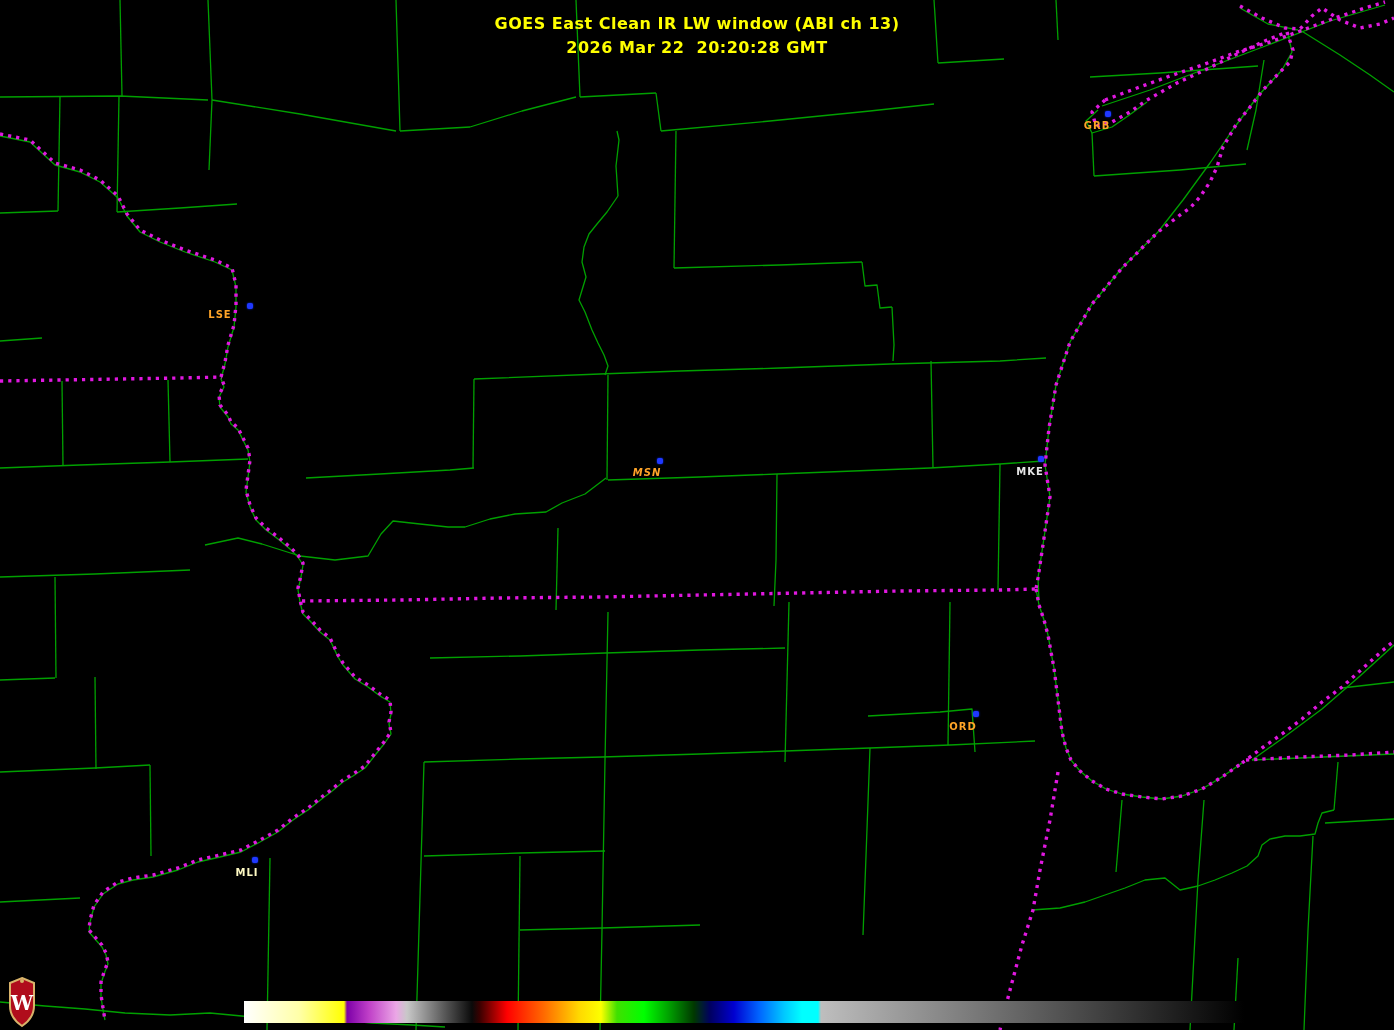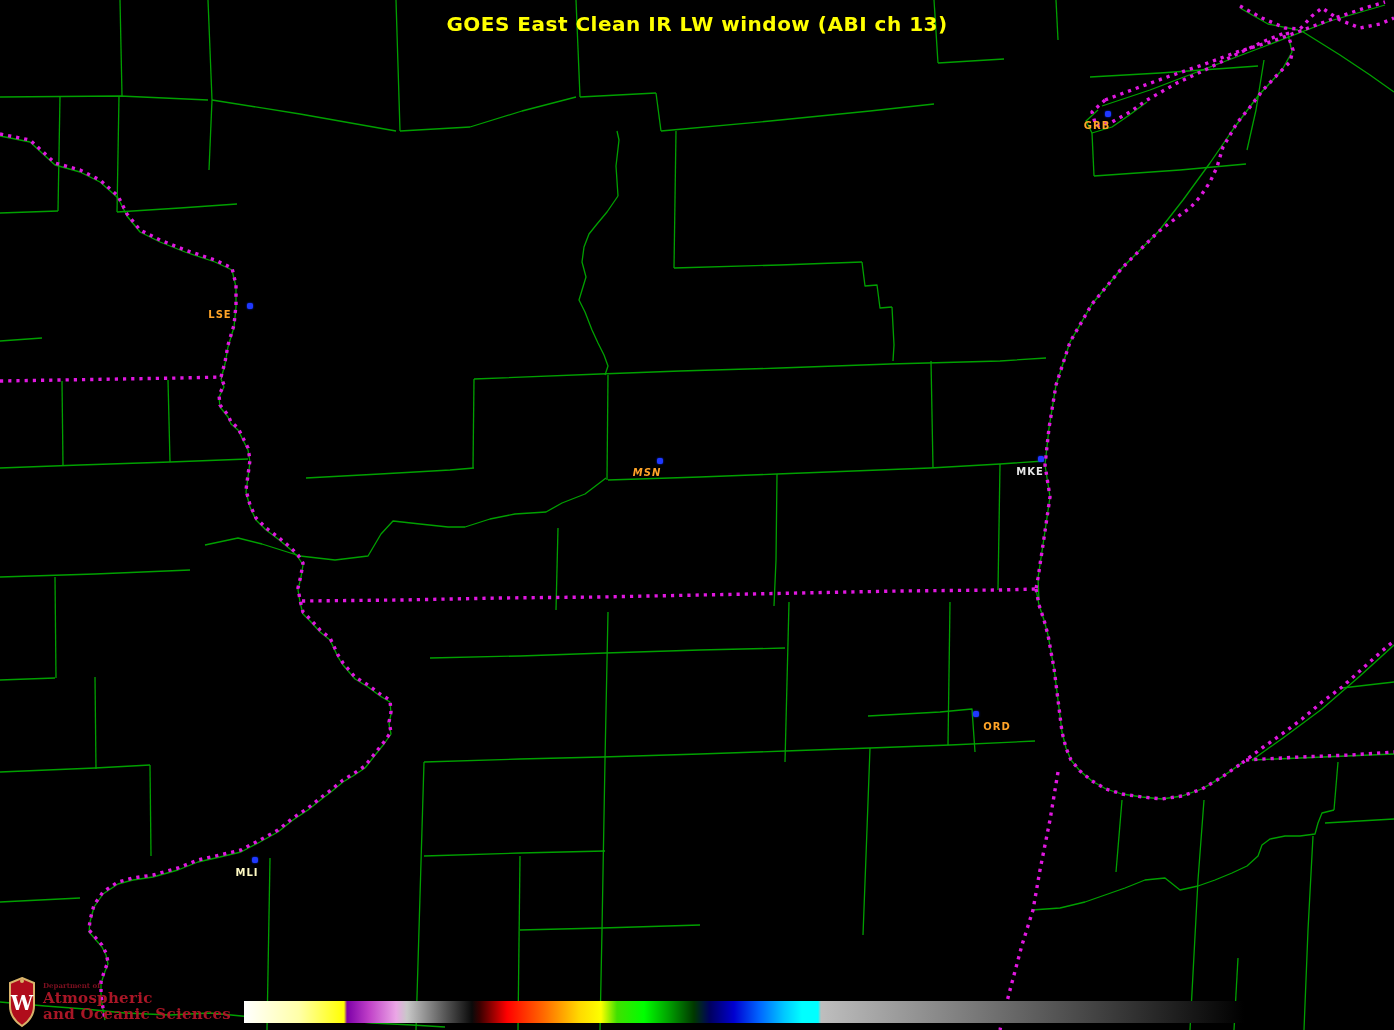--- a/index.html
+++ b/index.html
@@ -1,21 +1,21 @@
 <!DOCTYPE html>
 <html><head>
 <meta charset="utf-8">
 <style>
   html,body{margin:0;padding:0;background:#000;}
   #screen{position:relative;width:1394px;height:1030px;background:#000;overflow:hidden;
           font-family:"DejaVu Sans","Liberation Sans",sans-serif;}
   #mapsvg{position:absolute;left:0;top:0;}
   
   #title-block{position:absolute;left:0;top:12px;width:100%;text-align:center;z-index:5;}
-  .title-line{color:#ffff00;font-weight:bold;font-size:20px;line-height:24px;white-space:pre;
+  .title-line{color:#ffff00;font-weight:bold;font-size:16px;line-height:24px;white-space:pre;
               letter-spacing:0.5px;}
   
   .station{position:absolute;z-index:4;}
   .station-label{position:absolute;transform:translate(-50%,-50%);color:#ffa428;
                  font-size:10px;font-weight:bold;letter-spacing:1px;white-space:nowrap;}
   .station-dot{position:absolute;width:6px;height:6px;border-radius:2px;background:#2038ff;
                transform:translate(-50%,-50%);box-shadow:0 0 2px #0030ff;}
   
   #colorbar{position:absolute;left:244px;top:1001px;width:1000px;height:22px;z-index:6;}
   
@@ -128,20 +128,21 @@
       <polyline points="1036,589 1039,605 1044,620 1048,635 1051,652 1054,668 1056,684 1058,700 1060,716 1062,732 1066,748 1071,760 1080,771 1092,781 1106,789 1122,794 1142,797 1162,799 1182,796 1202,789 1222,777 1242,763"></polyline>
       <polyline points="1242,763 1262,748 1282,734 1302,719 1322,702 1342,687 1362,669 1382,651 1394,641"></polyline>
       <polyline points="1246,760 1300,757 1350,755 1394,752"></polyline>
       <polyline points="1058,772 1050,820 1040,870 1033,910 1022,945 1010,990 1003,1017 1000,1030"></polyline>
       <polyline points="1240,6 1262,18 1285,28 1300,29 1312,16 1322,8 1340,20 1360,28 1380,24 1394,18"></polyline>
     </g>
   </svg>
 
   <div id="title-block">
     <div class="title-line" style="color: rgb(255, 255, 0);">GOES East Clean IR LW window (ABI ch 13)</div>
+    <div class="title-line" style="color: rgb(255, 255, 0);">2026 Mar 22  20:20:28 GMT</div>
   </div>
 
   <div id="stations">
       <div class="station">
         <div class="station-dot" style="left: 250px; top: 306px; background: rgb(32, 56, 255);"></div>
         <div class="station-label" style="left: 220px; top: 314px; color: rgb(255, 164, 40);">LSE</div>
       </div>
       <div class="station">
         <div class="station-dot" style="left: 1108px; top: 114px; background: rgb(32, 56, 255);"></div>
         <div class="station-label" style="left: 1097px; top: 125px; color: rgb(255, 164, 40);">GRB</div>
@@ -149,36 +150,31 @@
       <div class="station">
         <div class="station-dot" style="left: 660px; top: 461px; background: rgb(32, 56, 255);"></div>
         <div class="station-label" style="left: 647px; top: 472px; color: rgb(255, 164, 40); font-style: italic;">MSN</div>
       </div>
       <div class="station">
         <div class="station-dot" style="left: 1041px; top: 459px; background: rgb(32, 56, 255);"></div>
         <div class="station-label" style="left: 1030px; top: 471px; color: #e5e5e5;">MKE</div>
       </div>
       <div class="station">
         <div class="station-dot" style="left: 976px; top: 714px; background: rgb(32, 56, 255);"></div>
-        <div class="station-label" style="left: 997px; top: 726px; color: rgb(255, 164, 40);">ORD</div>
+        <div class="station-label" style="left: 963px; top: 726px; color: rgb(255, 164, 40);">ORD</div>
       </div>
       <div class="station">
         <div class="station-dot" style="left: 255px; top: 860px; background: rgb(32, 56, 255);"></div>
         <div class="station-label" style="left: 247px; top: 872px; color: #fef9c3;">MLI</div>
       </div>
     </div>
 
   <div id="colorbar" style="left: 244px; top: 1001px; width: 1000px; height: 22px; background: linear-gradient(to right, rgb(255, 255, 255) 0%, rgb(255, 255, 168) 5.5%, rgb(255, 255, 0) 10%, rgb(125, 0, 168) 10.3%, rgb(192, 64, 200) 12.5%, rgb(235, 166, 230) 15.2%, rgb(200, 200, 200) 16.3%, rgb(90, 90, 90) 20%, rgb(10, 10, 10) 22.8%, rgb(60, 0, 0) 23.6%, rgb(255, 0, 0) 26.3%, rgb(255, 106, 0) 30%, rgb(255, 216, 0) 33.5%, rgb(252, 255, 0) 35.7%, rgb(64, 224, 0) 37.3%, rgb(0, 255, 0) 40%, rgb(0, 160, 0) 42.5%, rgb(0, 56, 0) 45%, rgb(0, 0, 96) 46.6%, rgb(0, 0, 208) 49%, rgb(0, 100, 255) 51.5%, rgb(0, 200, 255) 54%, rgb(0, 255, 255) 55.8%, rgb(0, 255, 255) 57.4%, rgb(190, 190, 190) 57.7%, rgb(0, 0, 0) 100%);"></div>
 
   <div id="logo">
     <svg id="crest" viewBox="0 0 30 52">
       <path d="M15 2 L27 7 L27 30 Q27 42 15 50 Q3 42 3 30 L3 7 Z" fill="#b00d1c" stroke="#d8b36a" stroke-width="2"></path>
       <circle cx="15" cy="5" r="2" fill="#d8b36a"></circle>
       <text x="15" y="34" text-anchor="middle" font-size="20" font-weight="bold" fill="#ffffff" font-family="DejaVu Serif, serif">W</text>
     </svg>
-    <div id="logo-text">
-      <div id="logo-dept">Department of</div>
-      <div id="logo-l2">Atmospheric</div>
-      <div id="logo-l3">and Oceanic Sciences</div>
-    </div>
   </div>
 
 </div>
 
 </body></html>

